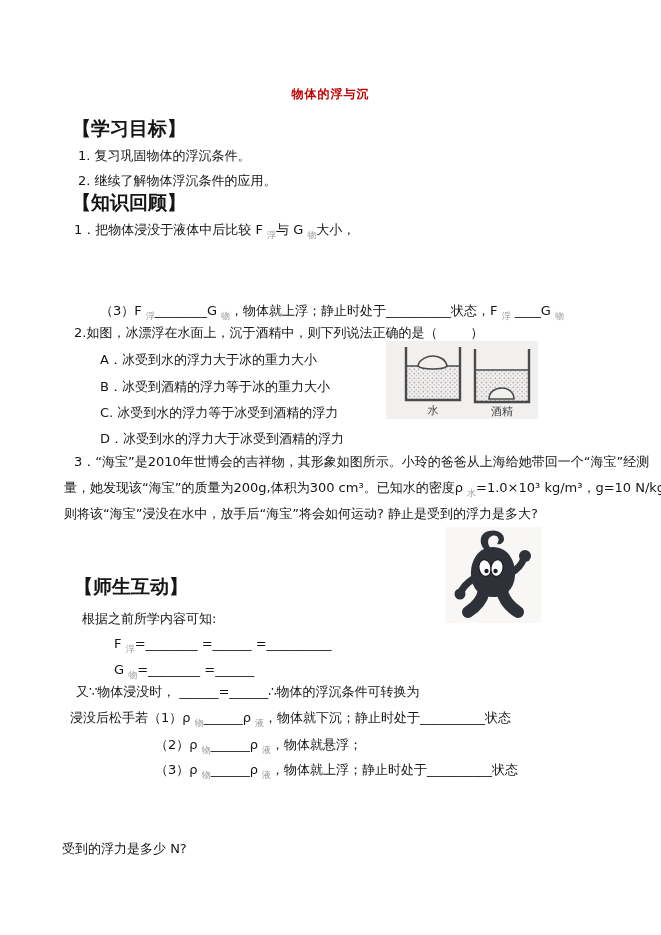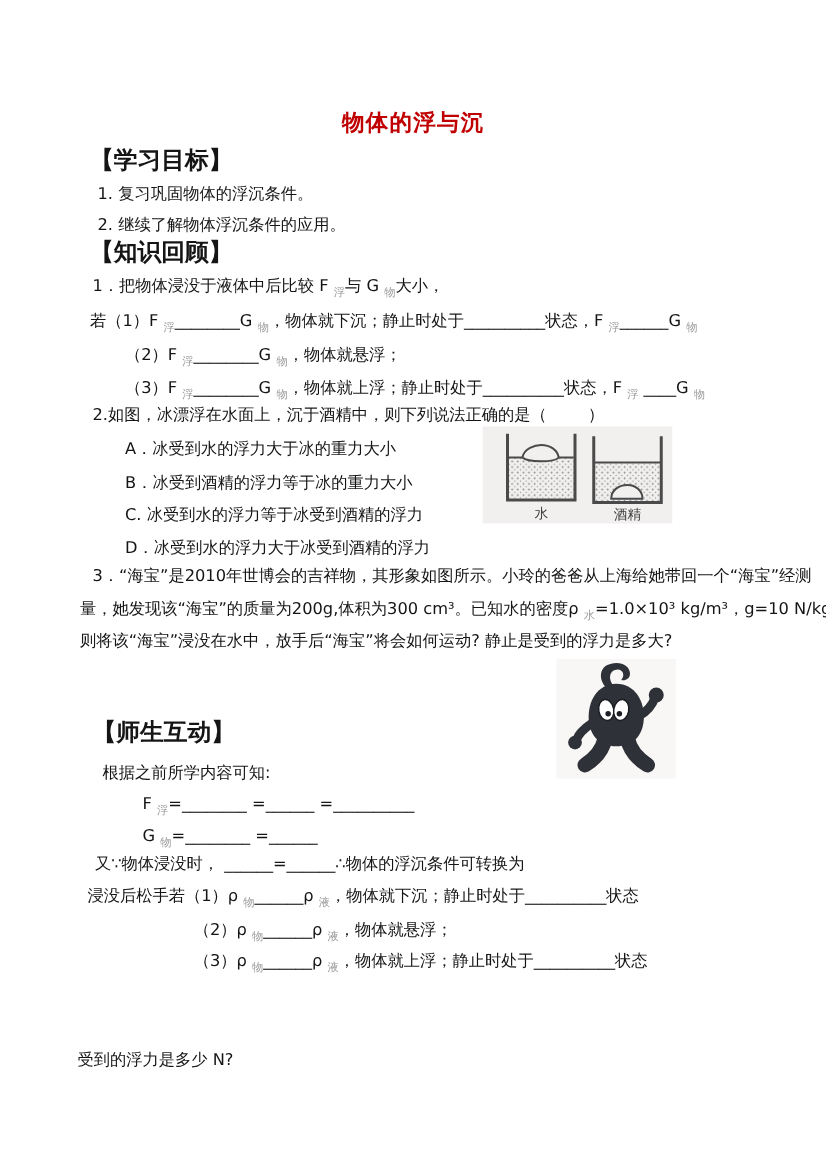--- a/index.html
+++ b/index.html
@@ -3,21 +3,21 @@
 <meta charset="utf-8">
 <style>
   html,body { margin:0; padding:0; background:#ffffff; }
   .page {
     position:relative; width:661px; height:935px; background:#ffffff;
     font-family:"DejaVu Sans", sans-serif; font-size:13px; color:#151515;
     overflow:hidden;
   }
   .title {
     position:absolute; left:0; top:86px; width:661px; text-align:center;
-    color:#c00000; font-weight:bold; font-size:18px; letter-spacing:1px; margin:0;
+    color:#c00000; font-weight:bold; font-size:12px; letter-spacing:1px; margin:0;
   }
   .line { position:absolute; margin:0; white-space:pre; line-height:20px; }
   .heading { font-weight:bold; font-size:19px; }
   .sub { font-size:9px; color:#9b9b9b; vertical-align:-4px; letter-spacing:0; }
   .fig { position:absolute; }
   .fig svg { display:block; width:100%; height:100%; }
 </style>
 </head>
 <body>
 
@@ -26,23 +26,21 @@
   <h1 class="title">物体的浮与沉</h1>
 
   <p class="line heading" style="left:72px;top:118px">【学习目标】</p>
   <p class="line" style="left:78px;top:146px">1. 复习巩固物体的浮沉条件。</p>
   <p class="line" style="left:78px;top:171px">2. 继续了解物体浮沉条件的应用。</p>
 
   <p class="line heading" style="left:72px;top:192px">【知识回顾】</p>
 
   <p class="line" style="left:74px;top:220px"><span>1．把物体浸没于液体中后比较 F </span><span class="sub">浮</span><span>与 G </span><span class="sub">物</span><span>大小，</span></p>
 
-  <p class="line" style="left:72px;top:248px"><span>若（1）F </span><span class="sub">浮</span><span>________G </span><span class="sub">物</span><span>，物体就下沉；静止时处于__________状态，F </span><span class="sub">浮</span><span>______G </span><span class="sub">物</span></p>
 
-  <p class="line" style="left:100px;top:275px"><span>（2）F </span><span class="sub">浮</span><span>________G </span><span class="sub">物</span><span>，物体就悬浮；</span></p>
 
   <p class="line" style="left:100px;top:301px"><span>（3）F </span><span class="sub">浮</span><span>________G </span><span class="sub">物</span><span>，物体就上浮；静止时处于__________状态，F </span><span class="sub">浮</span><span> ____G </span><span class="sub">物</span></p>
 
   <p class="line" style="left:74px;top:323px">2.如图，冰漂浮在水面上，沉于酒精中，则下列说法正确的是（        ）</p>
   <p class="line" style="left:100px;top:350px">A．冰受到水的浮力大于冰的重力大小</p>
   <p class="line" style="left:100px;top:377px">B．冰受到酒精的浮力等于冰的重力大小</p>
   <p class="line" style="left:100px;top:403px">C. 冰受到水的浮力等于冰受到酒精的浮力</p>
   <p class="line" style="left:100px;top:429px">D．冰受到水的浮力大于冰受到酒精的浮力</p>
 
   <div class="fig" style="left:386px;top:341px;width:152px;height:78px">

